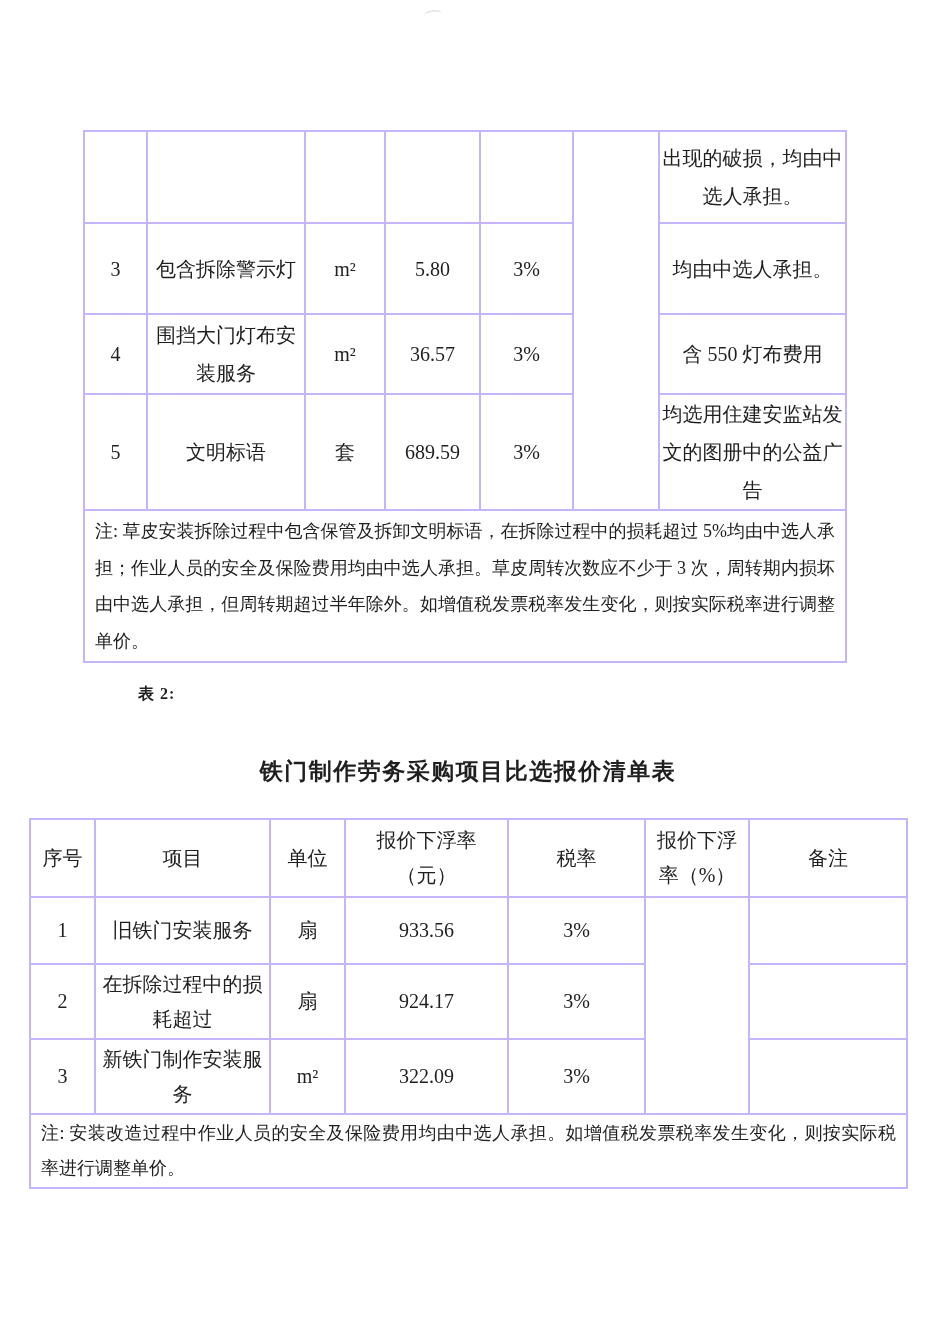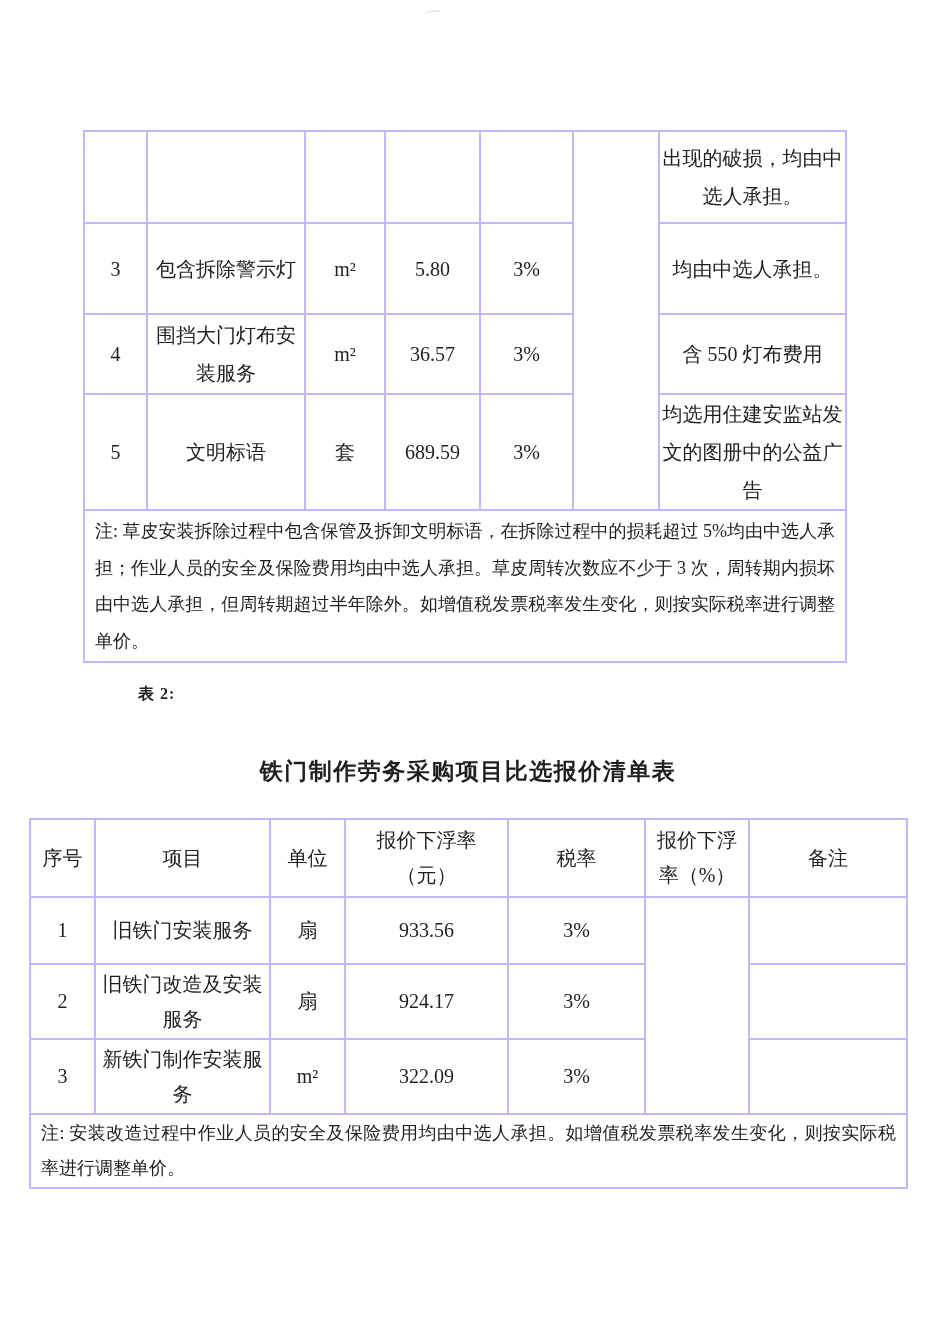--- a/index.html
+++ b/index.html
@@ -142,21 +142,21 @@
       <td>1</td>
       <td>旧铁门安装服务</td>
       <td>扇</td>
       <td>933.56</td>
       <td>3%</td>
       <td rowspan="3"></td>
       <td></td>
     </tr>
     <tr class="h75">
       <td>2</td>
-      <td>旧铁门改造及安装服务</td>
+      <td>在拆除过程中的损耗超过</td>
       <td>扇</td>
       <td>924.17</td>
       <td>3%</td>
       <td></td>
     </tr>
     <tr class="h75">
       <td>3</td>
       <td>新铁门制作安装服务</td>
       <td>m²</td>
       <td>322.09</td>

